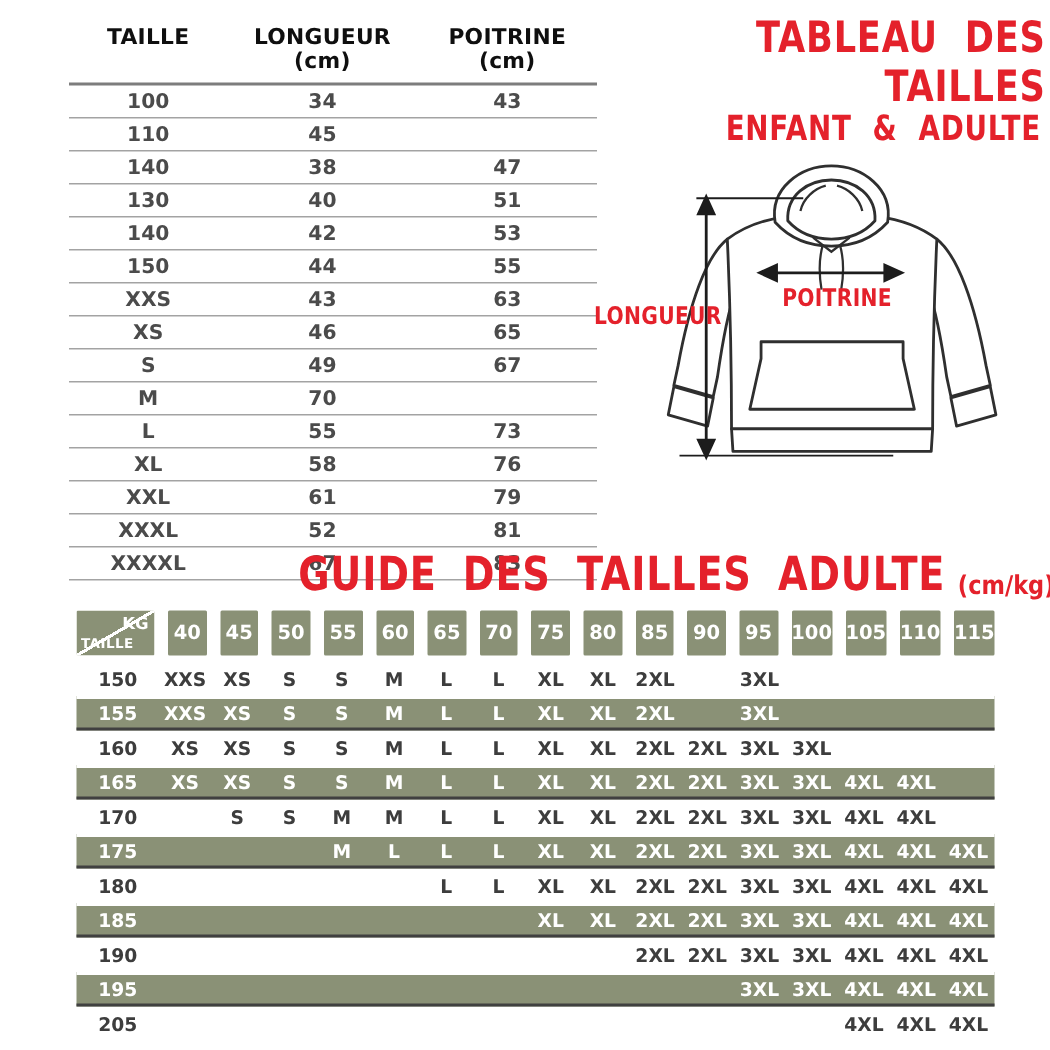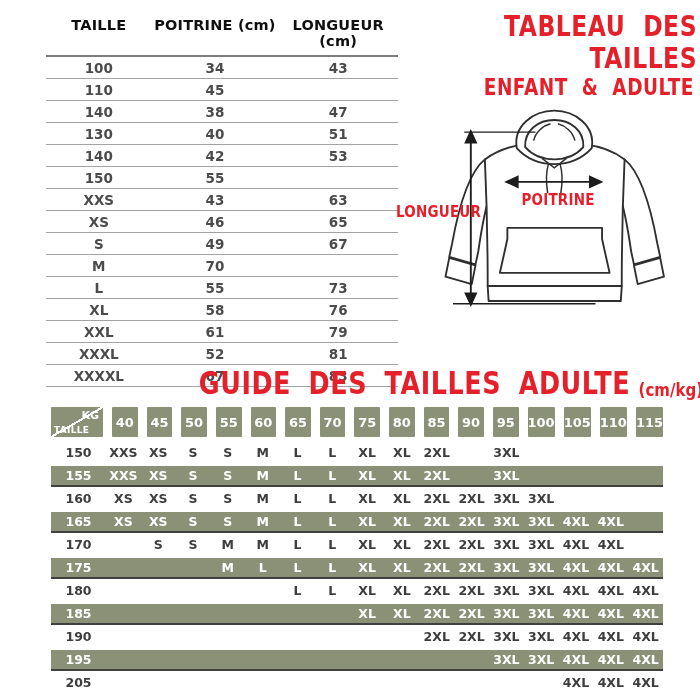--- a/index.html
+++ b/index.html
@@ -47,22 +47,22 @@
   .g-row.shaded .g-cell { color:#fff; }
 </style>
 </head>
 <body>
 
 <div class="page">
 
   <div class="size-table">
     <div class="st-head">
         <div class="st-th">TAILLE</div>
+        <div class="st-th">LONGUEUR (cm)</div>
         <div class="st-th">POITRINE (cm)</div>
-        <div class="st-th">LONGUEUR (cm)</div>
       </div>
     <div>
         <div class="st-tr">
           <div class="st-td">100</div>
           <div class="st-td">34</div>
           <div class="st-td">43</div>
         </div>
         <div class="st-tr">
           <div class="st-td">110</div>
           <div class="st-td">45</div>
@@ -77,20 +77,21 @@
           <div class="st-td">40</div>
           <div class="st-td">51</div>
         </div>
         <div class="st-tr">
           <div class="st-td">140</div>
           <div class="st-td">42</div>
           <div class="st-td">53</div>
         </div>
         <div class="st-tr">
           <div class="st-td">150</div>
+          <div class="st-td">44</div>
           <div class="st-td">55</div>
         </div>
         <div class="st-tr">
           <div class="st-td">XXS</div>
           <div class="st-td">43</div>
           <div class="st-td">63</div>
         </div>
         <div class="st-tr">
           <div class="st-td">XS</div>
           <div class="st-td">46</div>

